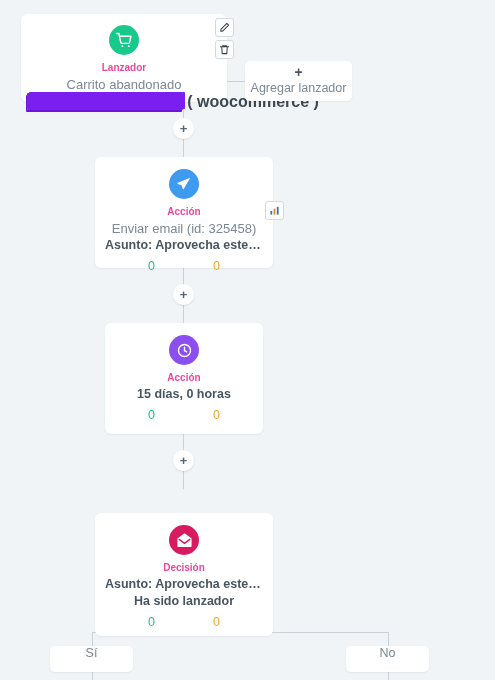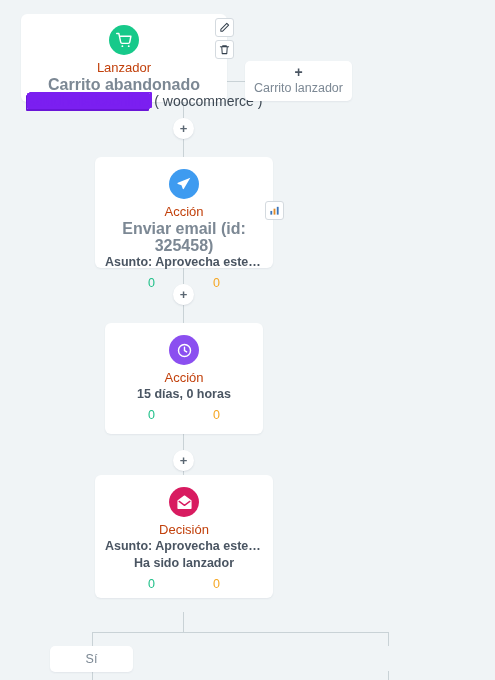--- a/index.html
+++ b/index.html
@@ -51,30 +51,30 @@
     height: 30px;
     border-radius: 50%;
     margin: 0 auto 5px auto;
     display: flex;
     align-items: center;
     justify-content: center;
   }
   .node-icon svg { display: block; }
 
   .node-type {
+    font-size: 10px;
+    color: #ec4899;
+    line-height: 16px;
+    font-weight: 700;
+  }
+  .node-subtitle {
     font-size: 13px;
-    color: #c2410c;
-    line-height: 16px;
-    font-weight: 400;
-  }
-  .node-subtitle {
-    font-size: 16px;
     color: #7c8894;
     line-height: 17px;
-    font-weight: 700;
+    font-weight: 400;
   }
   .node-detail {
     font-size: 12.5px;
     color: #4a5562;
     font-weight: bold;
     line-height: 17px;
     white-space: nowrap;
     overflow: hidden;
     text-overflow: ellipsis;
   }
@@ -95,22 +95,22 @@
 
   
   #node-trigger {
     left: 21px;
     top: 14px;
     width: 206px;
     height: 88px;
     padding: 11px 6px 8px 6px;
   }
   .redacted-line {
-    font-size: 14px;
-    font-weight: normal;
+    font-size: 16px;
+    font-weight: bold;
     color: #3d4853;
     line-height: 17px;
     white-space: nowrap;
   }
   .redacted {
     background: #7b1ff0;
     color: #7b1ff0;
     border-radius: 1px;
     padding: 0 1px;
     position: relative;
@@ -182,21 +182,21 @@
 
   
   .branch-label {
     position: absolute;
     width: 83px;
     height: 26px;
     background: #ffffff;
     border-radius: 5px;
     box-shadow: 0 1px 2px rgba(40,60,80,0.07);
     display: flex;
-    align-items: center;
+    align-items: flex-start;
     justify-content: center;
     font-size: 12.5px;
     color: #7c8894;
     box-sizing: border-box;
   }
 </style>
 </head>
 <body>
 
 <div class="canvas">
@@ -239,21 +239,21 @@
     </svg>
   </div>
   <div class="icon-btn" id="btn-delete">
     <svg width="11" height="11" viewBox="0 0 24 24" fill="none" stroke="#34404d" stroke-width="2.2" stroke-linecap="round" stroke-linejoin="round">
       <path d="M3 6h18M8 6V4h8v2M6 6l1 15h10l1-15"></path>
     </svg>
   </div>
 
   <div id="add-trigger">
     <div class="plus-glyph">+</div>
-    <div class="add-label">Carrito lanzador</div>
+    <div class="add-label">Agregar lanzador</div>
   </div>
 
   <div class="add-circle" style="left:173px; top:118px;">
       <span>+</span>
     </div>
   <div class="add-circle" style="left:173px; top:284px;">
       <span>+</span>
     </div>
   <div class="add-circle" style="left:173px; top:450px;">
       <span>+</span>
@@ -290,33 +290,36 @@
       </svg>
     </div>
     <div class="node-type">Acción</div>
     <div class="node-detail">15 días, 0 horas</div>
     <div class="counters">
       <span class="counter green">0</span>
       <span class="counter orange">0</span>
     </div>
   </div>
 
-  <div class="node" id="node-decision" style="left:95px; top:475px; width:178px; height:123px;">
+  <div class="node" id="node-decision" style="left:95px; top:513px; width:178px; height:123px;">
     <div class="node-icon" style="background:#d81b60;">
       <svg width="17" height="17" viewBox="0 0 24 24" fill="none" stroke="#ffffff" stroke-width="2" stroke-linecap="round" stroke-linejoin="round">
         <path d="M3 9.5L12 3l9 6.5V20H3V9.5z" fill="#ffffff" stroke="#ffffff"></path>
         <path d="M4.5 10.5L12 16l7.5-5.5" stroke="#d81b60" stroke-width="2"></path>
       </svg>
     </div>
     <div class="node-type">Decisión</div>
     <div class="node-detail">Asunto: Aprovecha este código...</div>
     <div class="node-detail">Ha sido lanzador</div>
     <div class="counters">
       <span class="counter green">0</span>
       <span class="counter orange">0</span>
     </div>
   </div>
 
   <div class="branch-label" style="left:50px; top:646px;">
     <span>Sí</span>
   </div>
+  <div class="branch-label" style="left:346px; top:646px;">
+    <span>No</span>
+  </div>
 
 </div>
 
 </body></html>

